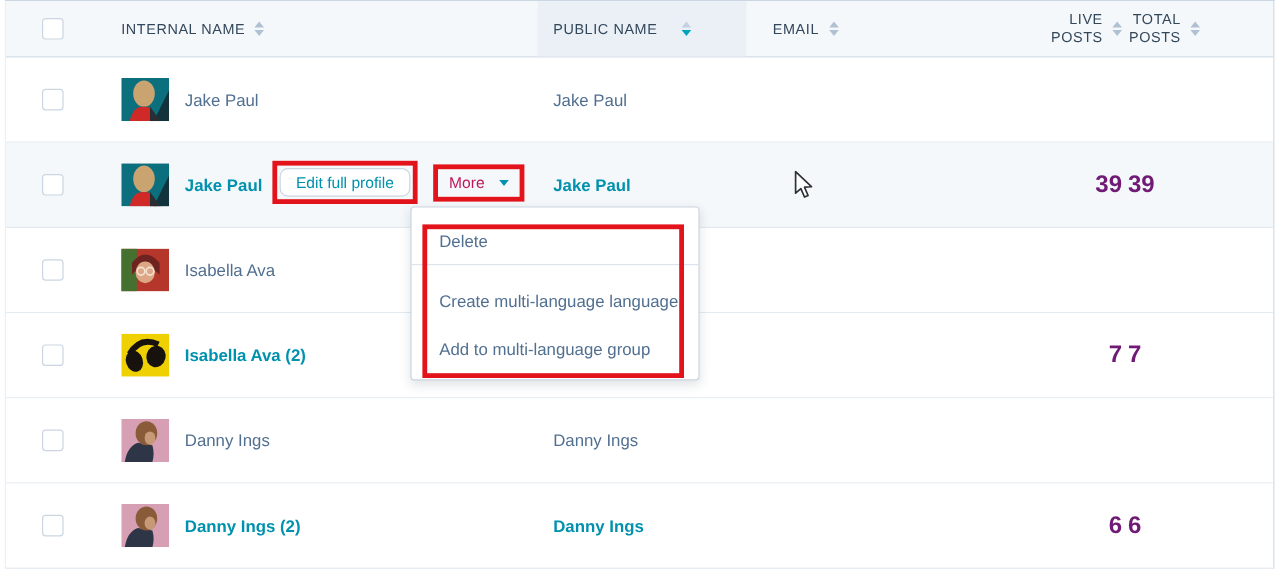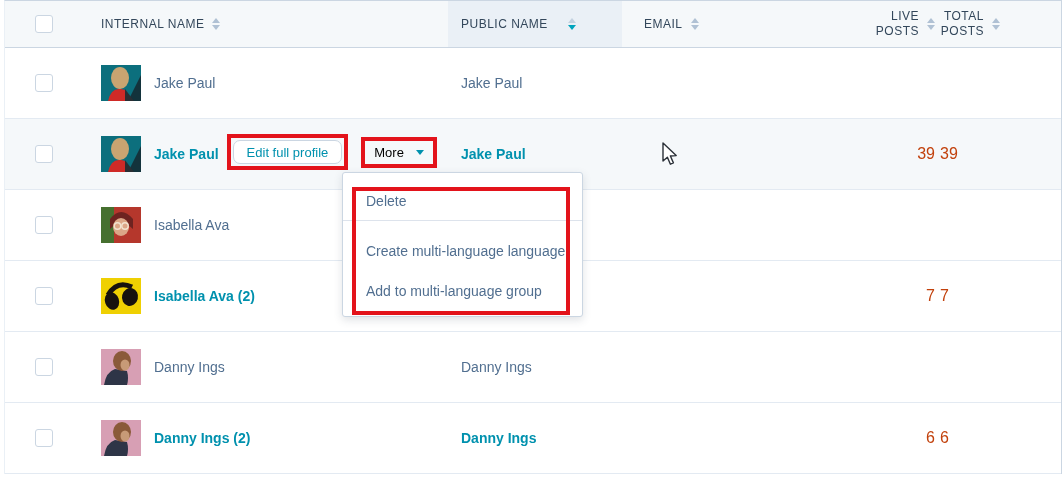--- a/index.html
+++ b/index.html
@@ -41,34 +41,34 @@
   
   .checkbox {
     width:18px; height:18px; border:1.5px solid #cbd6e2; border-radius:3px; background:#fff; display:inline-block;
   }
   .avatar { width:40px; height:36px; display:inline-block; overflow:hidden; flex:0 0 40px; }
   .avatar svg { display:block; }
   .name { margin-left:13px; font-size:14px; color:#516f90; white-space:nowrap; }
   .name.link { color:#0091ae; font-weight:bold; }
   .pubname { font-size:14px; color:#516f90; white-space:nowrap; }
   .pubname.link { color:#0091ae; font-weight:bold; }
-  .num { font-size:16px; color:#c2410c; }
+  .num { font-size:20px; color:#701a75;font-weight:bold; }
 
   
   .actions { display:flex; align-items:center; position:relative; top:-2px; }
   .annot { border:4px solid #e3131b; display:inline-flex; align-items:center; }
   .annot.b1 { margin-left:8px; padding:2px 2px; }
   .annot.b2 { margin-left:13px; padding:4px 3px; }
   .edit-btn {
     height:24px; padding:0 13px; background:#fff; border:1px solid #cbd6e2; border-radius:7px;
     color:#0091ae; font-size:13px; font-family:"Liberation Sans", sans-serif; cursor:pointer; white-space:nowrap;
   }
   .more-btn {
     display:inline-flex; align-items:center; gap:12px; background:none; border:none;
-    color:#000000; font-size:13px; font-family:"Liberation Sans", sans-serif; cursor:pointer; padding:0 6px;
+    color:#be185d; font-size:13px; font-family:"Liberation Sans", sans-serif; cursor:pointer; padding:0 6px;
   }
   .caret { width:0; height:0; border-left:4px solid transparent; border-right:4px solid transparent; border-top:5px solid #0091ae; }
 
   
   .menu {
     position:absolute; left:342px; top:172px; width:241px;
     background:#fff; border:1px solid #cbd6e2; border-radius:3px;
     box-shadow:0 3px 9px rgba(45,62,80,.15); padding:8px 0 5px 0; z-index:5;
   }
   .menu-item {

